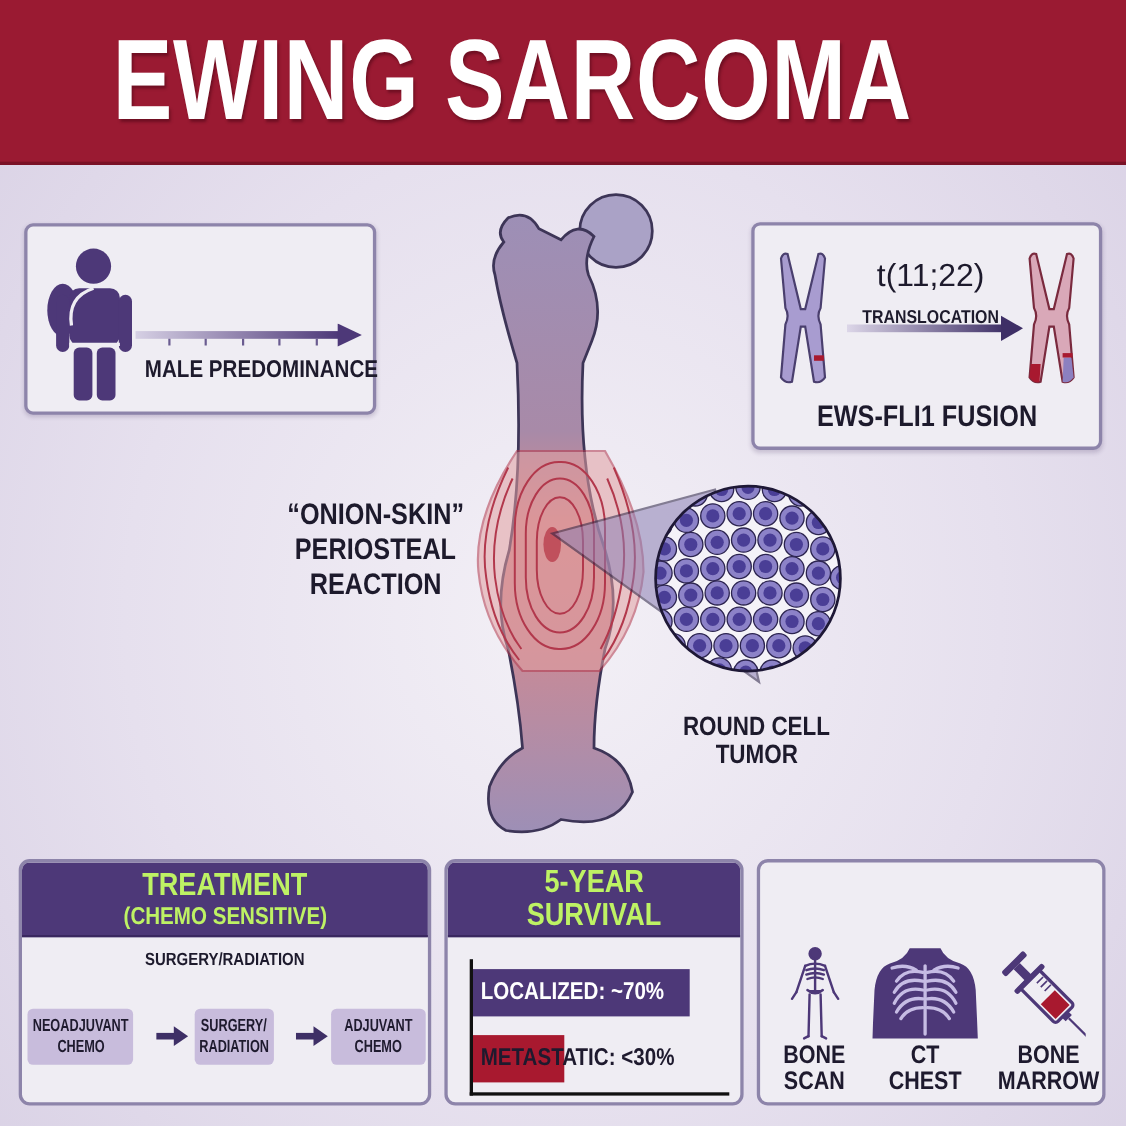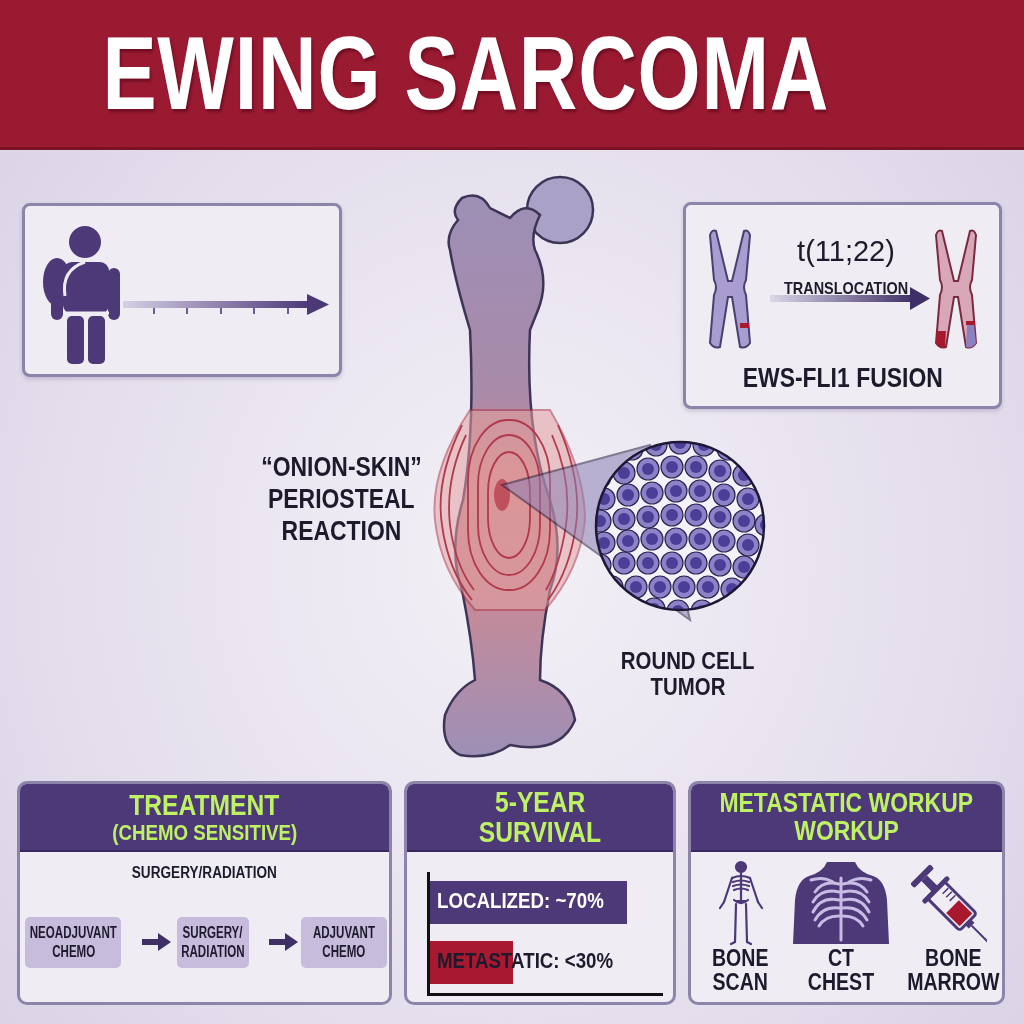--- a/index.html
+++ b/index.html
@@ -95,20 +95,23 @@
         </linearGradient>
     </defs>
     <rect x="0" y="7" width="186" height="7" fill="url(#ga)"></rect>
     <polygon points="184,0 206,10.5 184,21" fill="#4d3878"></polygon>
     <line x1="31" y1="14" x2="31" y2="20" stroke="#6a5c90" stroke-width="2"></line>
     <line x1="64" y1="14" x2="64" y2="20" stroke="#6a5c90" stroke-width="2"></line>
     <line x1="98" y1="14" x2="98" y2="20" stroke="#6a5c90" stroke-width="2"></line>
     <line x1="131" y1="14" x2="131" y2="20" stroke="#6a5c90" stroke-width="2"></line>
     <line x1="165" y1="14" x2="165" y2="20" stroke="#6a5c90" stroke-width="2"></line>
   </svg>
+  <div id="age-male">
+    <span class="label-text">MALE PREDOMINANCE</span>
+  </div>
 </div>
 
 <div id="card-trans" class="card">
   <svg id="trans-svg" viewBox="0 0 280 130">
     <g>
       <path d="M12 6 Q8 4 6 10 L10 55 Q14 62 10 70 L6 118 Q10 124 16 122 L24 72 L28 72 L36 122 Q42 124 46 118 L42 70 Q38 62 42 55 L46 10 Q44 4 40 6 L28 56 L24 56 Z" fill="#a89cd0" stroke="#4a3f6e" stroke-width="2"></path>
       <rect x="36" y="98" width="9" height="5" fill="#a8192f"></rect>
     </g>
     <defs>
       <linearGradient id="gt" x1="0" x2="1">
@@ -340,24 +343,20 @@
   </div>
   <div id="surv-axis-y"></div>
   <div class="bar" style="top:97px;width:197px;background:#4d3878"></div>
   <div class="bar-label" style="top:104px;color:#fff">LOCALIZED: ~70%</div>
   <div class="bar" style="top:157px;width:83px;background:#a8192f"></div>
   <div class="bar-label" style="top:164px;color:#1e1a2e">METASTATIC: &lt;30%</div>
   <div id="surv-axis-x"></div>
 </div>
 
 <div id="card-meta" class="bcard">
-  <div class="bhead">
-    <span style="font-size:27px">METASTATIC WORKUP</span>
-    <span style="font-size:27px">WORKUP</span>
-  </div>
   <div class="meta-item" style="left:12px;width:75px">
     <svg width="50" height="86" viewBox="0 0 50 86">
       <g fill="none" stroke="#4d3878" stroke-width="2.2" stroke-linecap="round">
         <circle cx="25" cy="7" r="5" fill="#4d3878"></circle>
         <line x1="25" y1="12" x2="25" y2="42"></line>
         <path d="M16 18 Q25 14 34 18"></path>
         <path d="M17 22 Q25 19 33 22"></path>
           <path d="M17 26 Q25 23 33 26"></path>
           <path d="M18 30 Q25 27 32 30"></path>
         <line x1="16" y1="18" x2="8" y2="42"></line>

